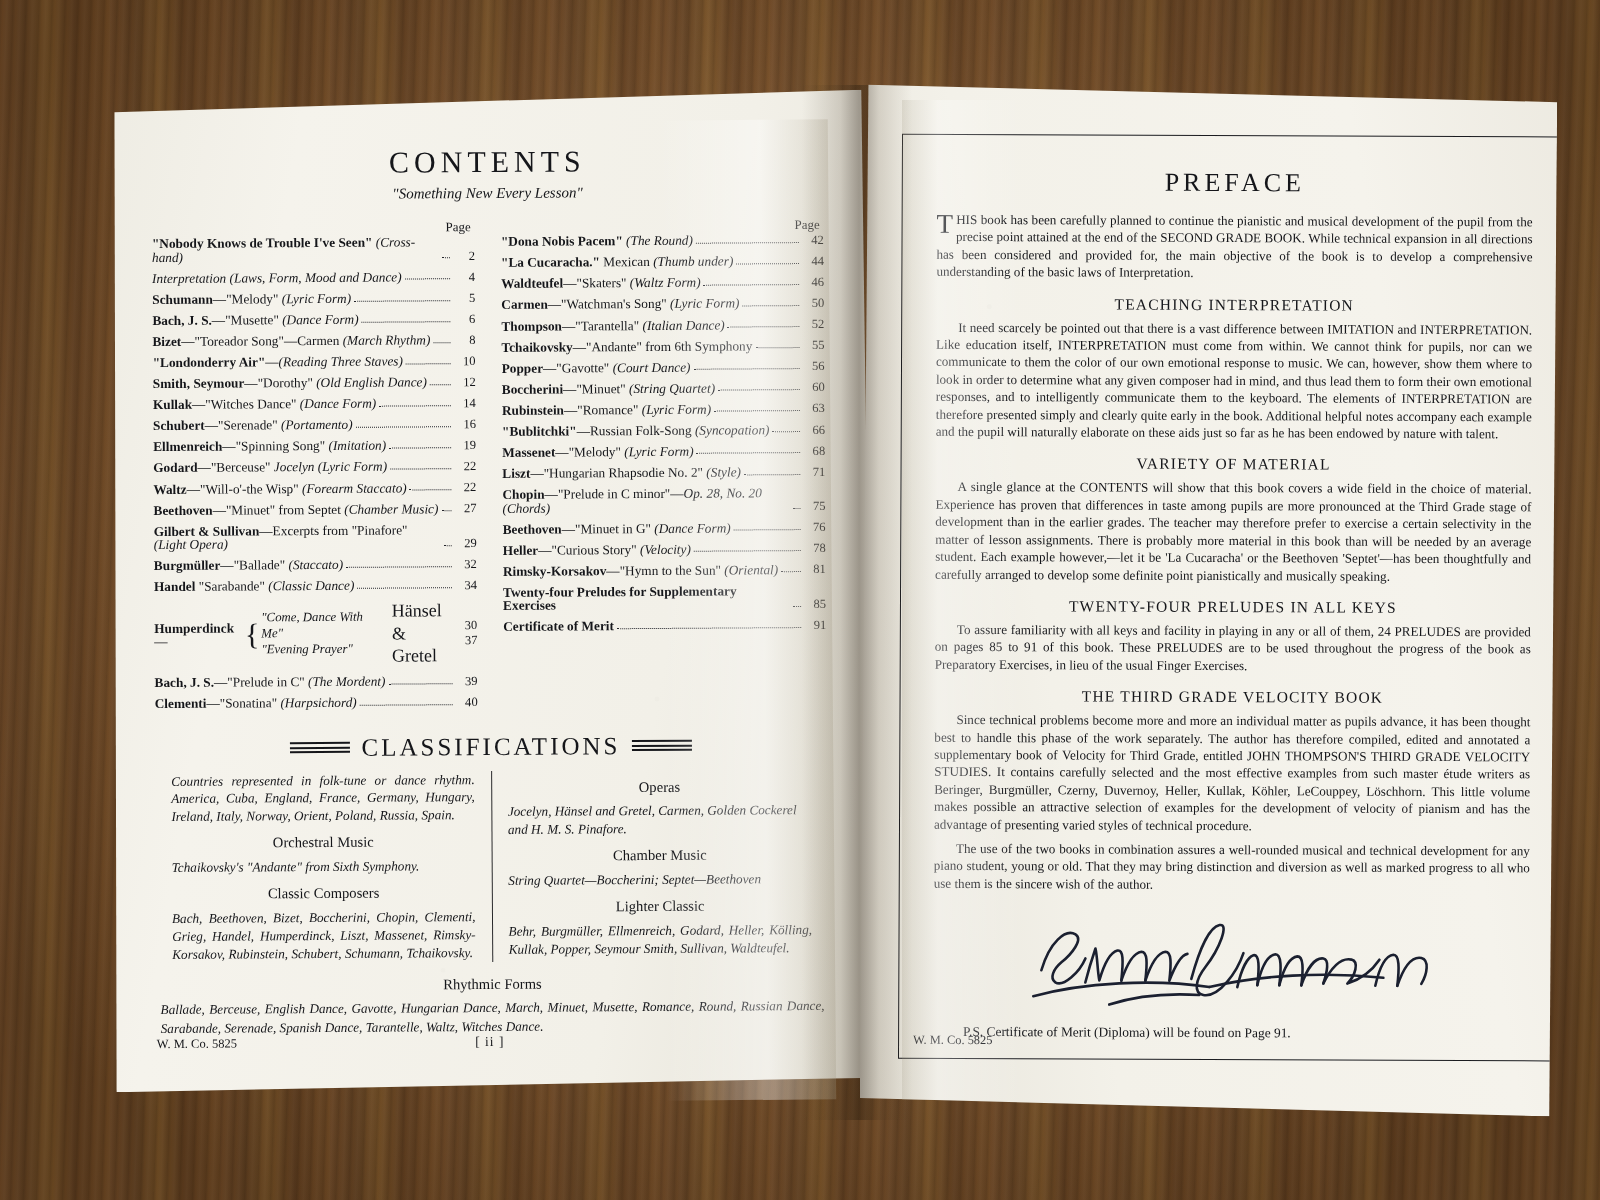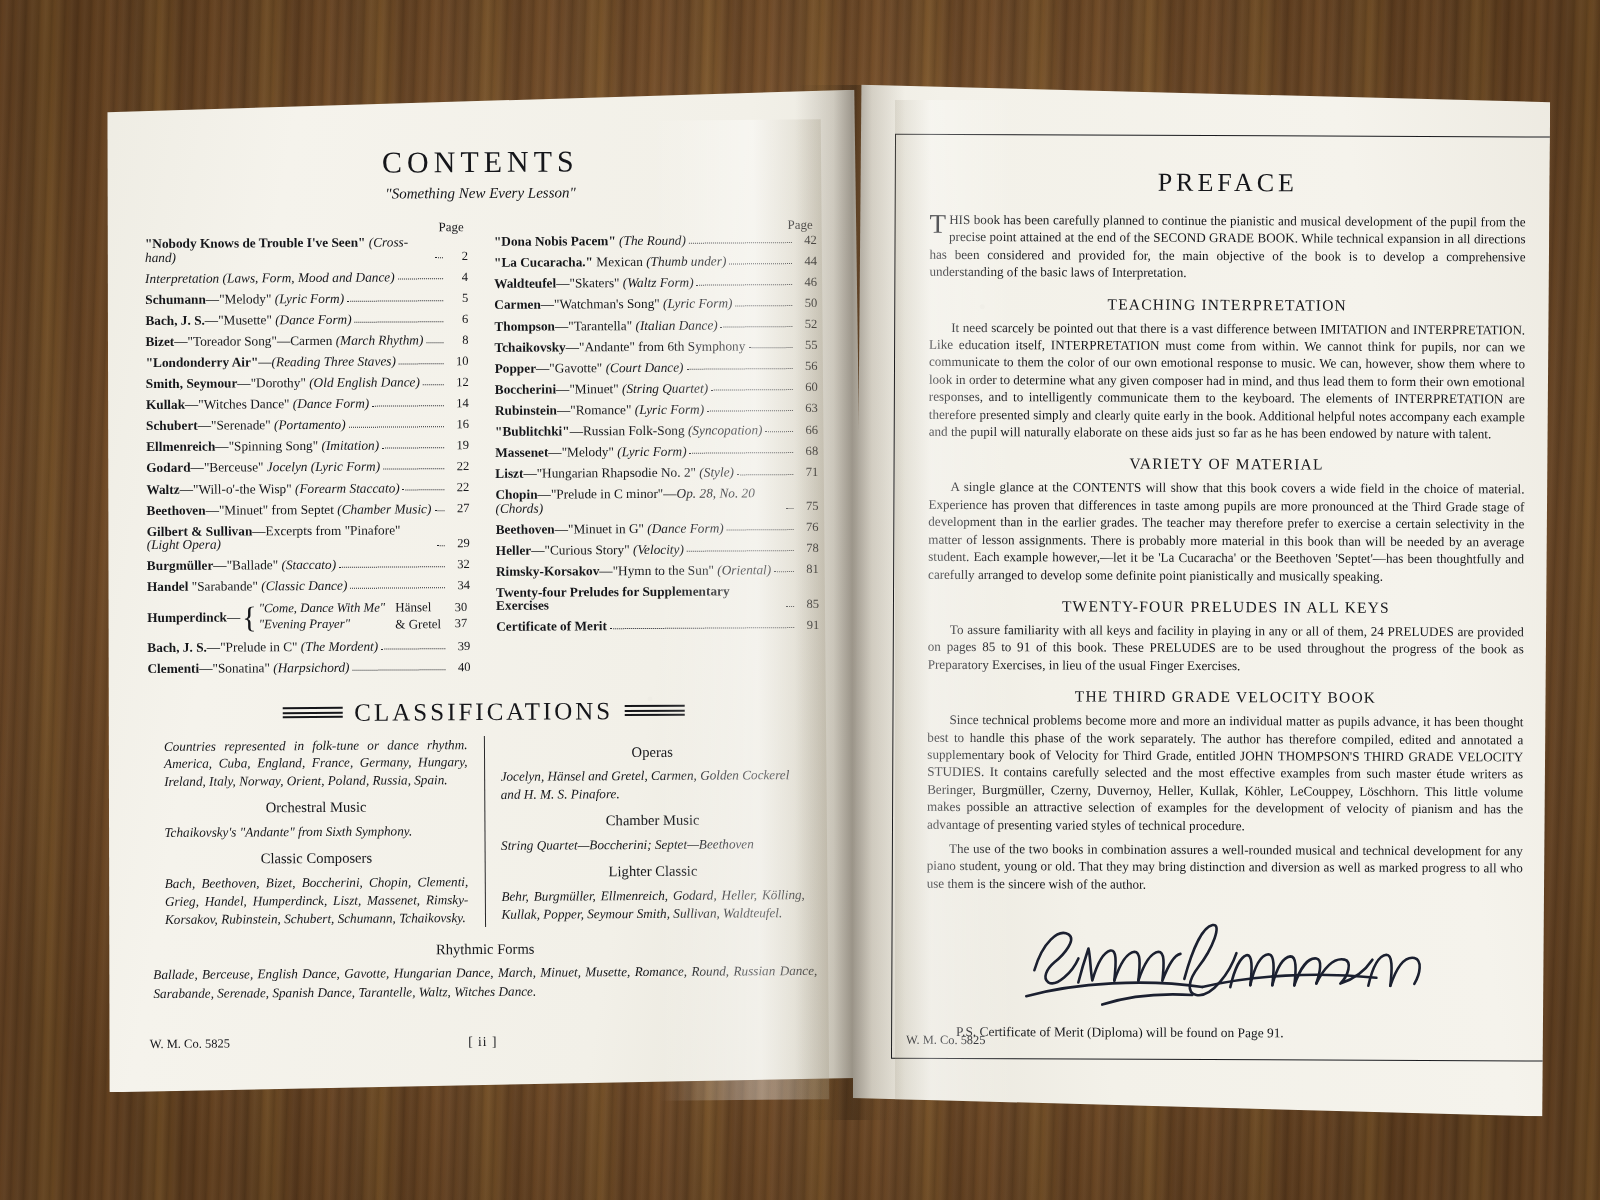--- a/index.html
+++ b/index.html
@@ -29,21 +29,21 @@
   #desk:after {
     content: "";
     position: absolute;
     inset: 0;
     background: radial-gradient(ellipse at 50% 45%, rgba(255,255,255,0.07), rgba(0,0,0,0.30) 85%);
   }
 
   
   #book {
     position: absolute;
-    left: 95px;
+    left: 102px;
     top: 60px;
     width: 1460px;
     height: 1060px;
   }
 
   .page {
     position: absolute;
     top: 0;
     background: #f3f1ea;
     box-shadow: 0 8px 26px rgba(0,0,0,0.55);
@@ -174,21 +174,21 @@
     margin: 0 2px;
   }
   .brace-stack {
     display: inline-block;
     font-style: italic;
     line-height: 1.25;
     font-size: 12.8px;
   }
   .brace-right {
     display: inline-block;
-    font-size: 13px;
+    font-size: 18px;
     line-height: 1.25;
     margin-left: 10px;
   }
   .brace-nums {
     display: inline-block;
     font-size: 12.4px;
     line-height: 1.25;
     text-align: right;
     width: 22px;
     margin-left: 4px;

